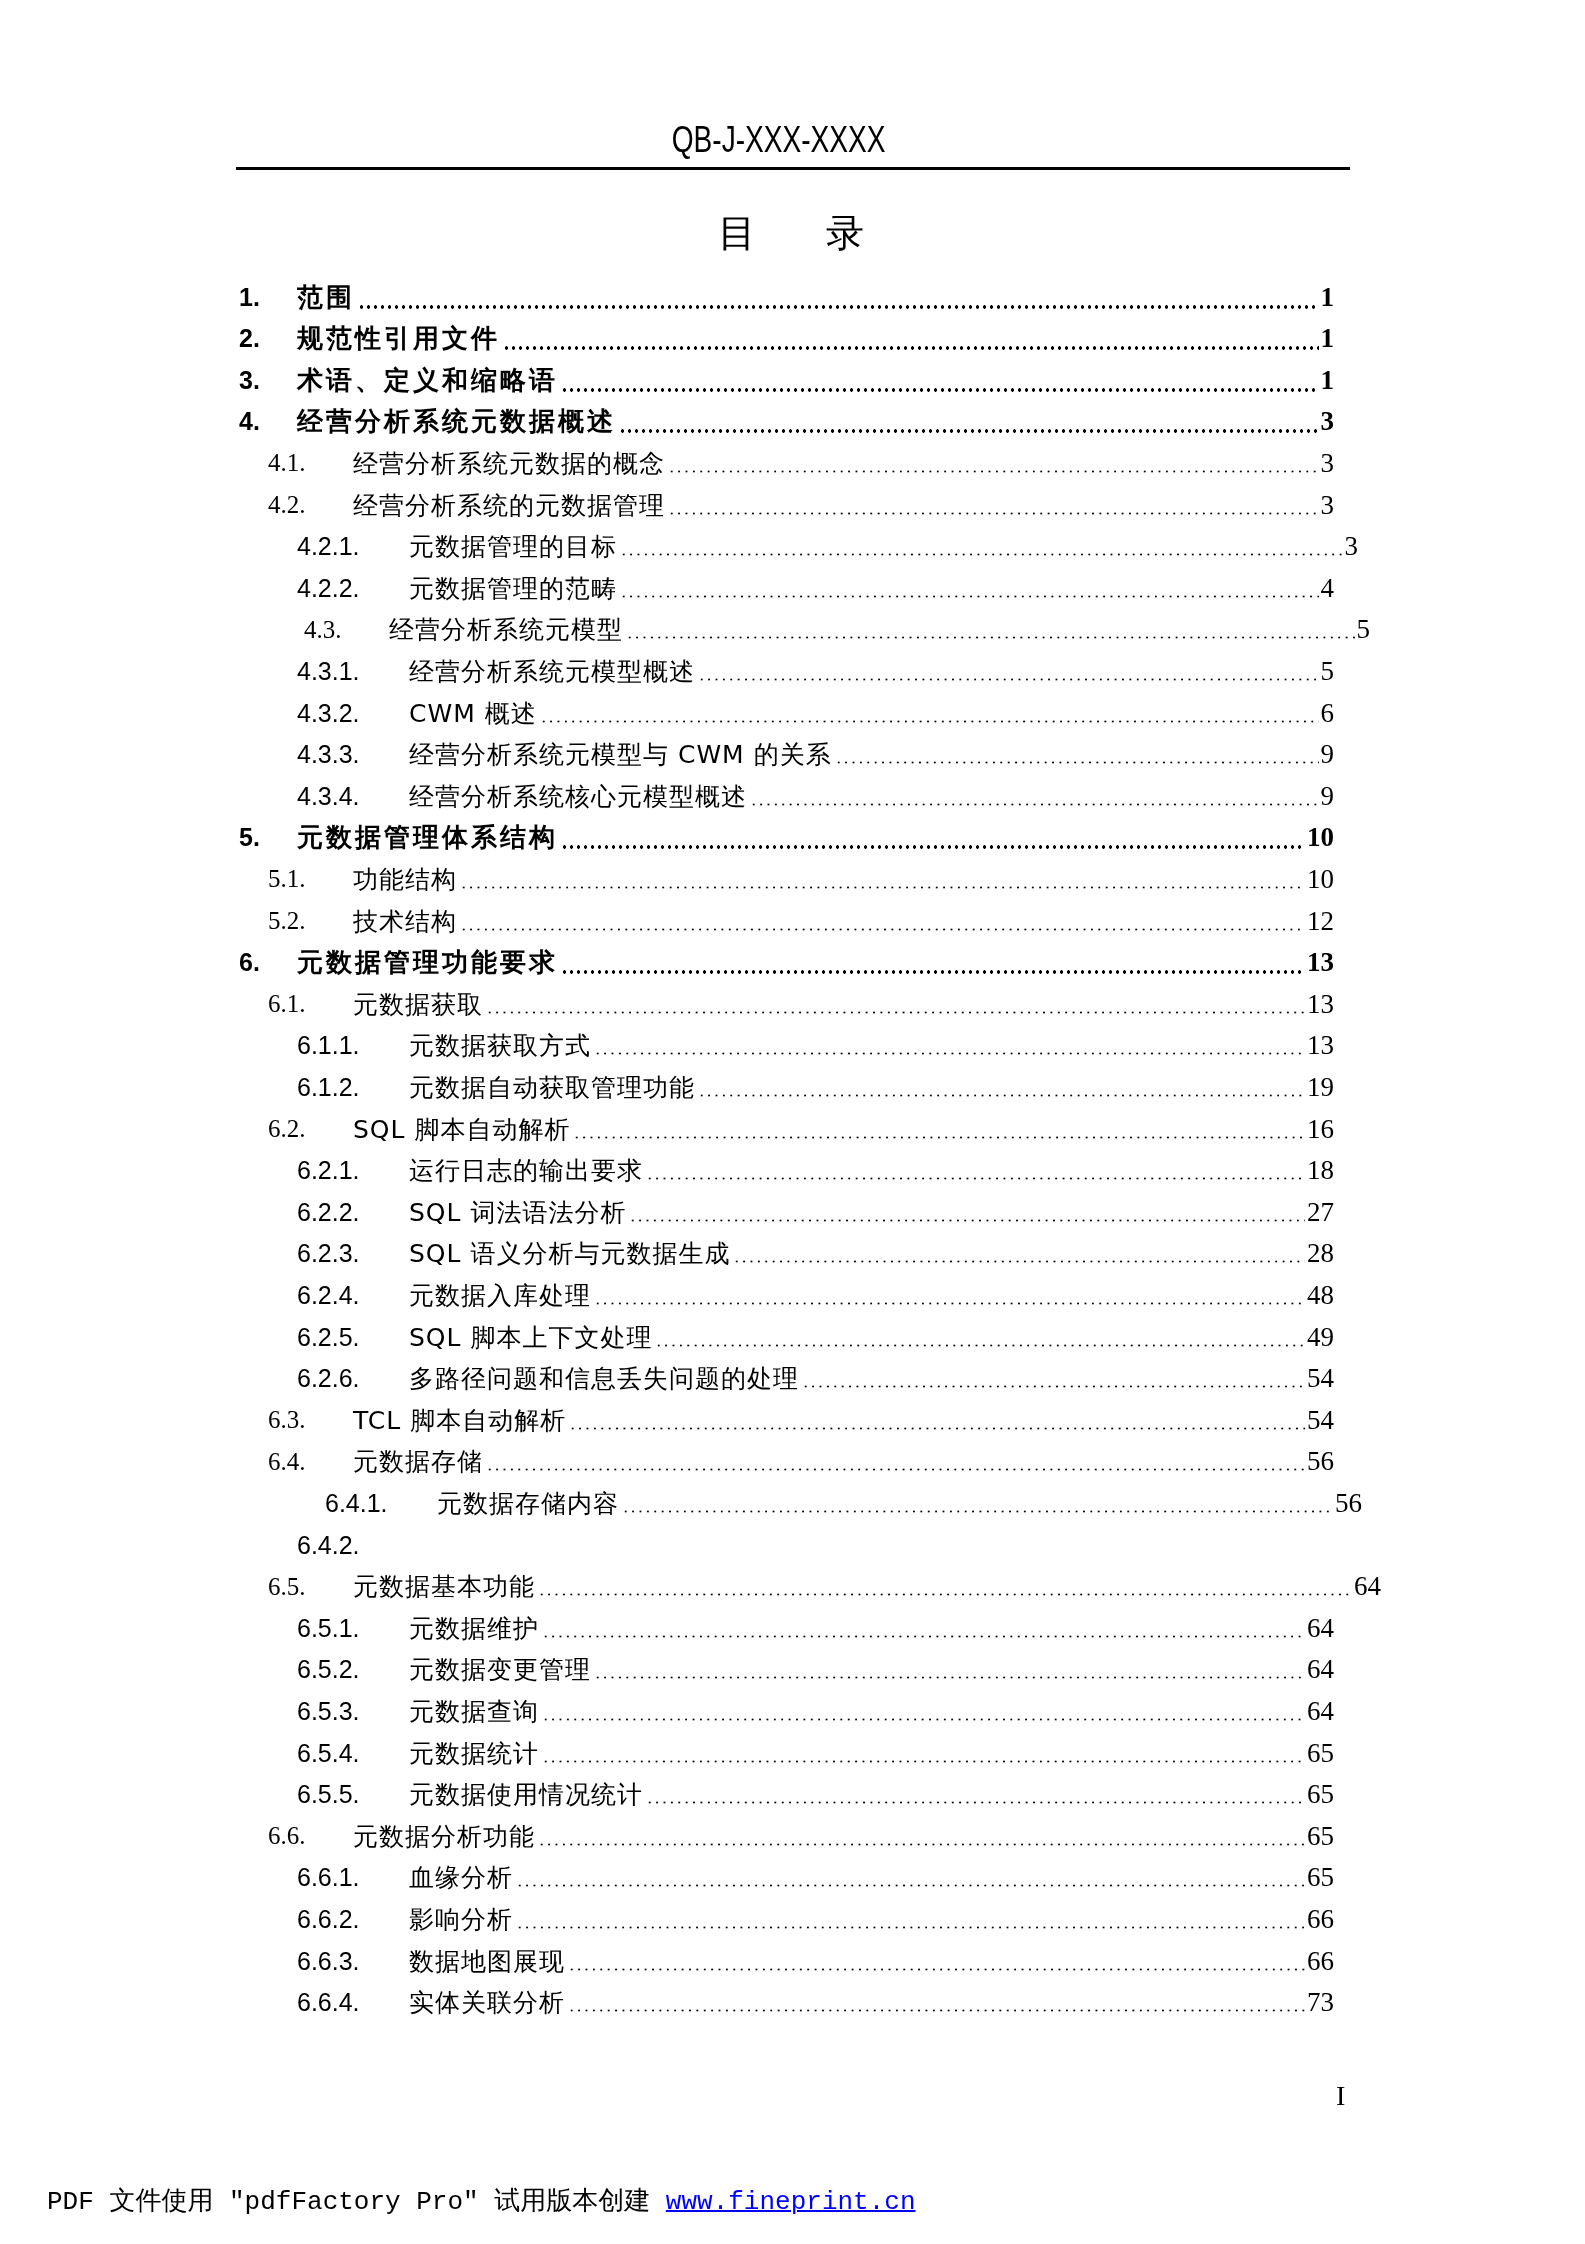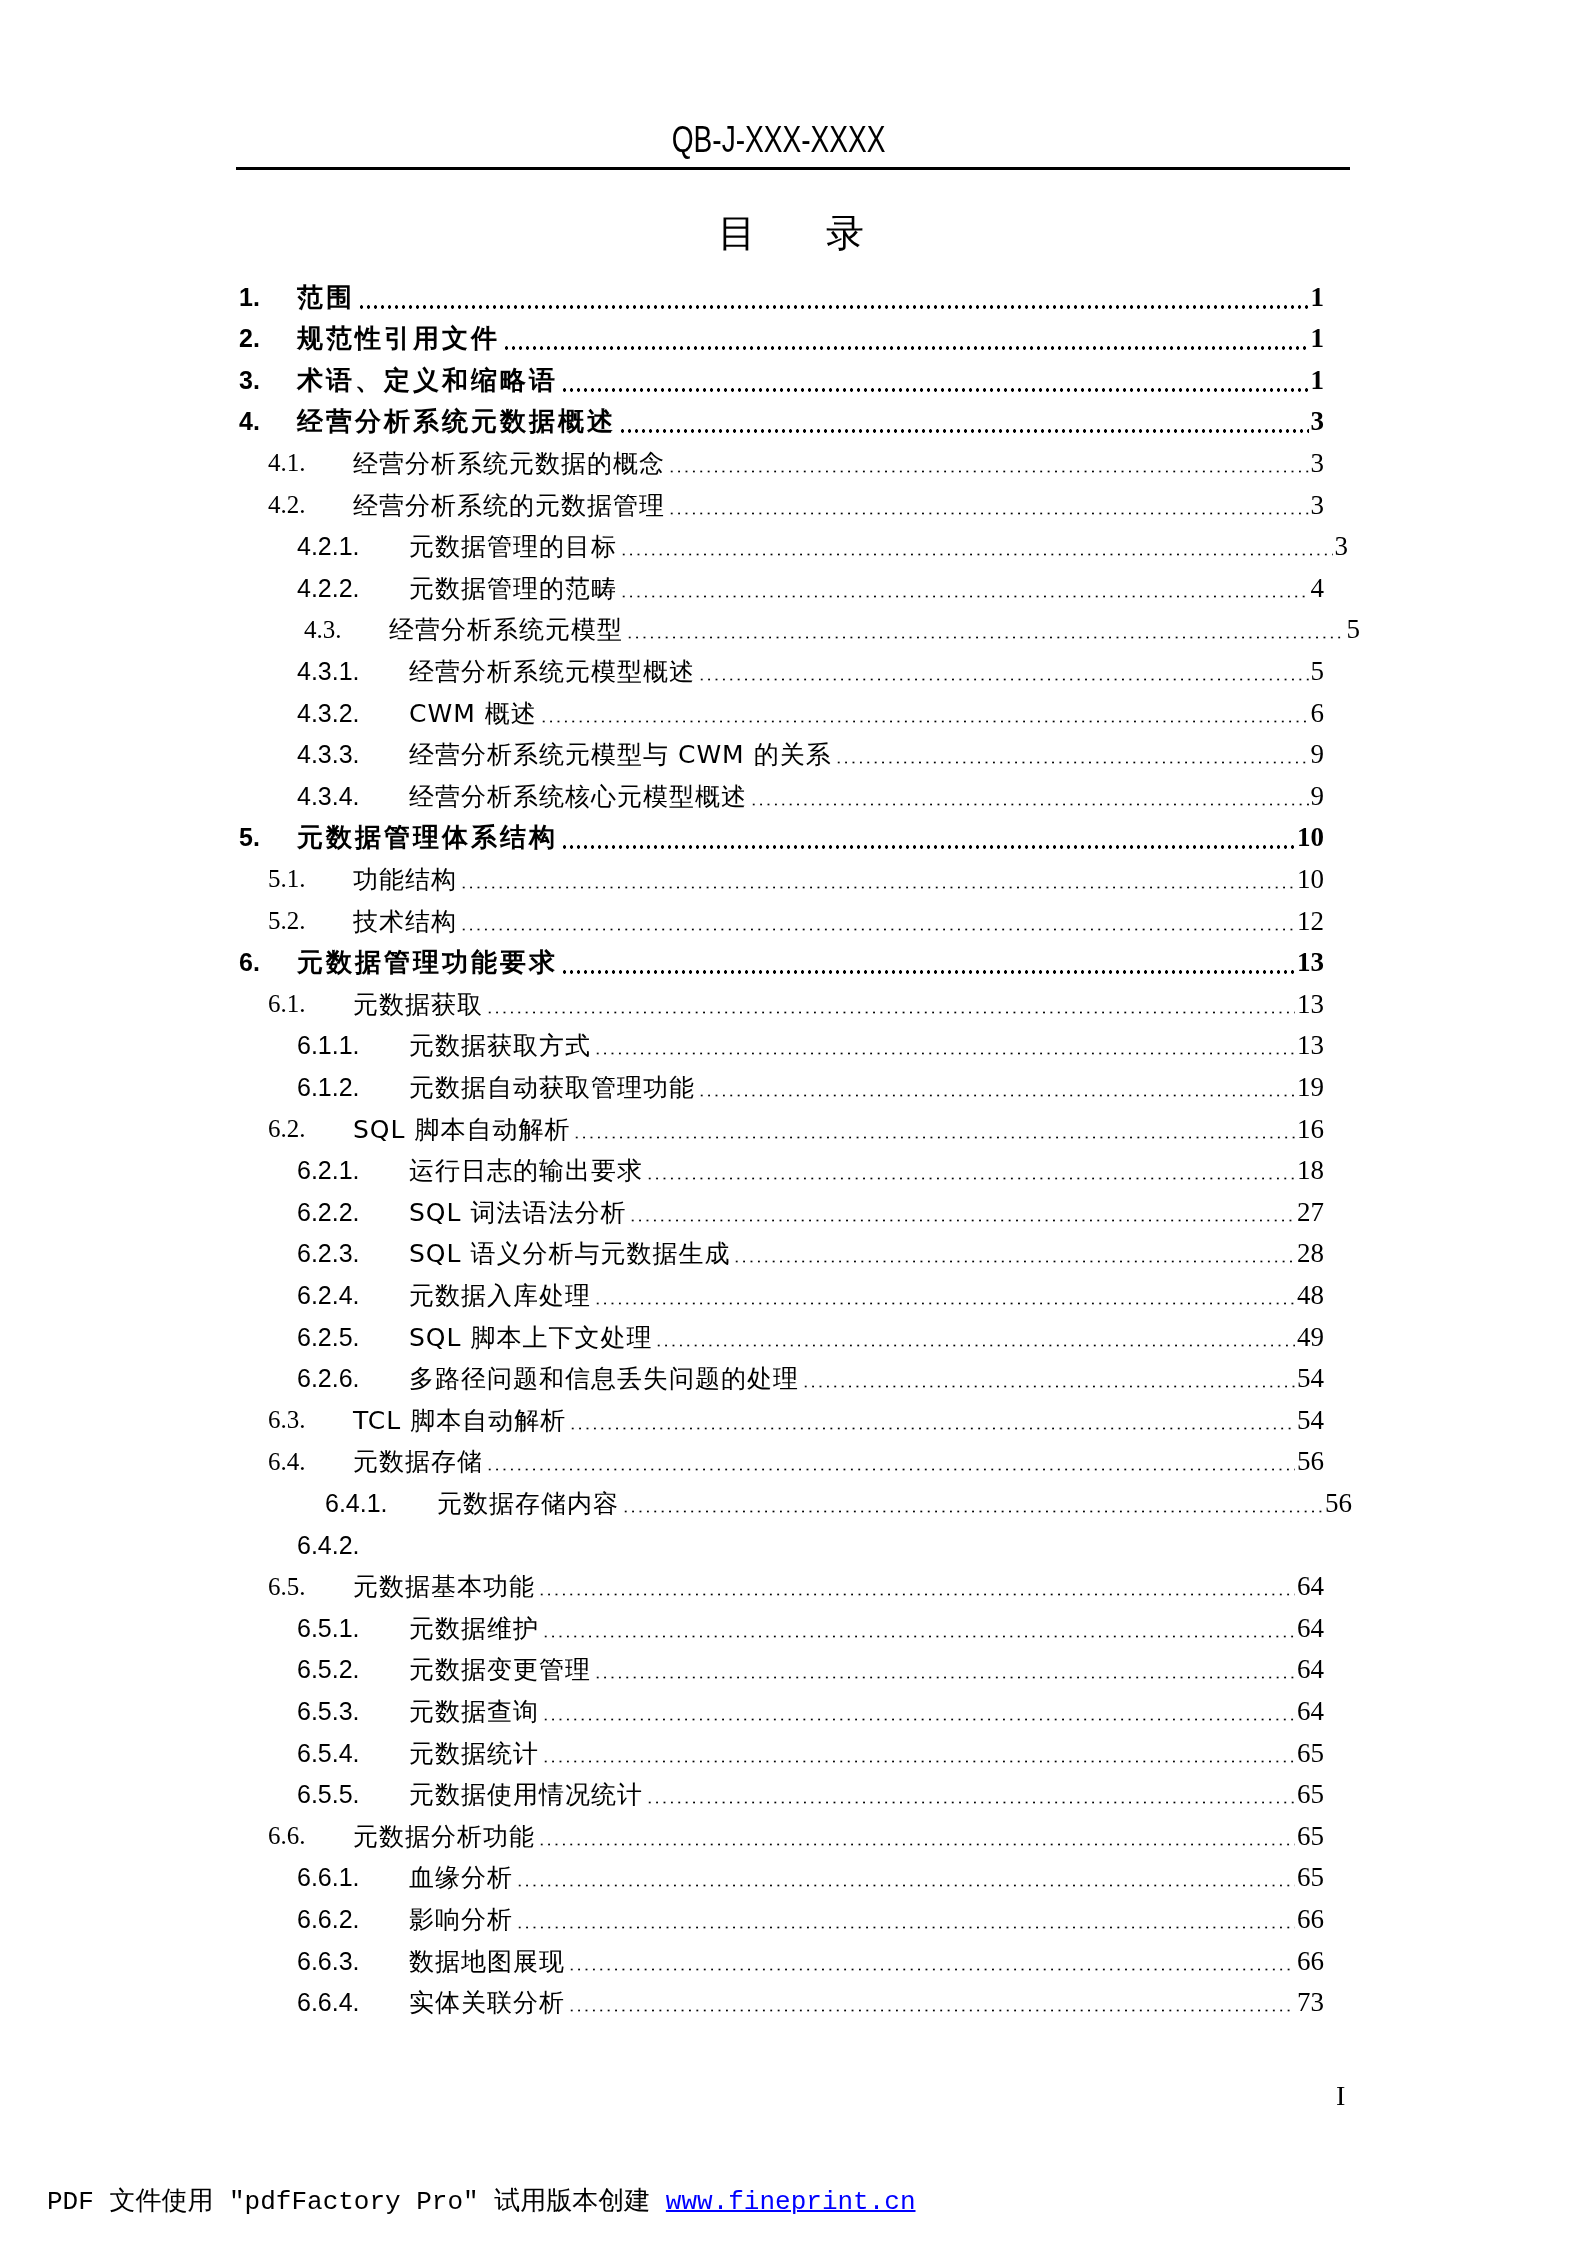--- a/index.html
+++ b/index.html
@@ -17,21 +17,21 @@
     font-family:"DejaVu Sans", sans-serif; font-size:38px; white-space:nowrap;
   }
   .toc-title span { display:inline-block; }
   .toc-title .t2 { margin-left:70px; }
   .toc { position:absolute; left:0; top:0; width:1585px; }
   .row {
     position:absolute; left:0; width:1342px; height:34px;
     display:flex; align-items:center; white-space:nowrap;
   }
   .num { position:absolute; display:block; }
-  .txt { position:absolute; display:flex; align-items:center; right:18px; }
+  .txt { position:absolute; display:flex; align-items:center; right:8px; }
   .txt .label { flex:0 0 auto; }
   .txt .leader {
     flex:1 1 auto; height:2px; margin:0 2px 0 3px; align-self:flex-end; margin-bottom:7px;
   }
   .txt .page { flex:0 0 auto; text-align:right; }
 
   .l1 .num { left:239px; font-family:"Liberation Sans", sans-serif; font-weight:bold; font-size:25px; }
   .l1 .txt { left:297px; }
   .l1 .label { font-family:"DejaVu Sans", sans-serif; font-weight:bold; font-size:26px; letter-spacing:3px; }
   .l1 .leader { background-image:radial-gradient(circle, #000 1.6px, transparent 1.9px); background-size:7px 4px; background-repeat:repeat-x; height:4px; margin-bottom:6px; }
@@ -305,21 +305,21 @@
       <span class="num">6.4.1.</span>
       <span class="txt">
         <span class="label">元数据存储内容</span>
         <span class="leader"></span>
         <span class="page">56</span>
       </span>
     </div>
     <div class="row l3" style="top: 1528px;">
       <span class="num">6.4.2.</span>
     </div>
-    <div class="row l2" style="top: 1569.6px;">
+    <div class="row l2" style="top: 1569.6px; padding-left: 47px;">
       <span class="num">6.5.</span>
       <span class="txt">
         <span class="label">元数据基本功能</span>
         <span class="leader"></span>
         <span class="page">64</span>
       </span>
     </div>
     <div class="row l3" style="top: 1611.2px;">
       <span class="num">6.5.1.</span>
       <span class="txt">

